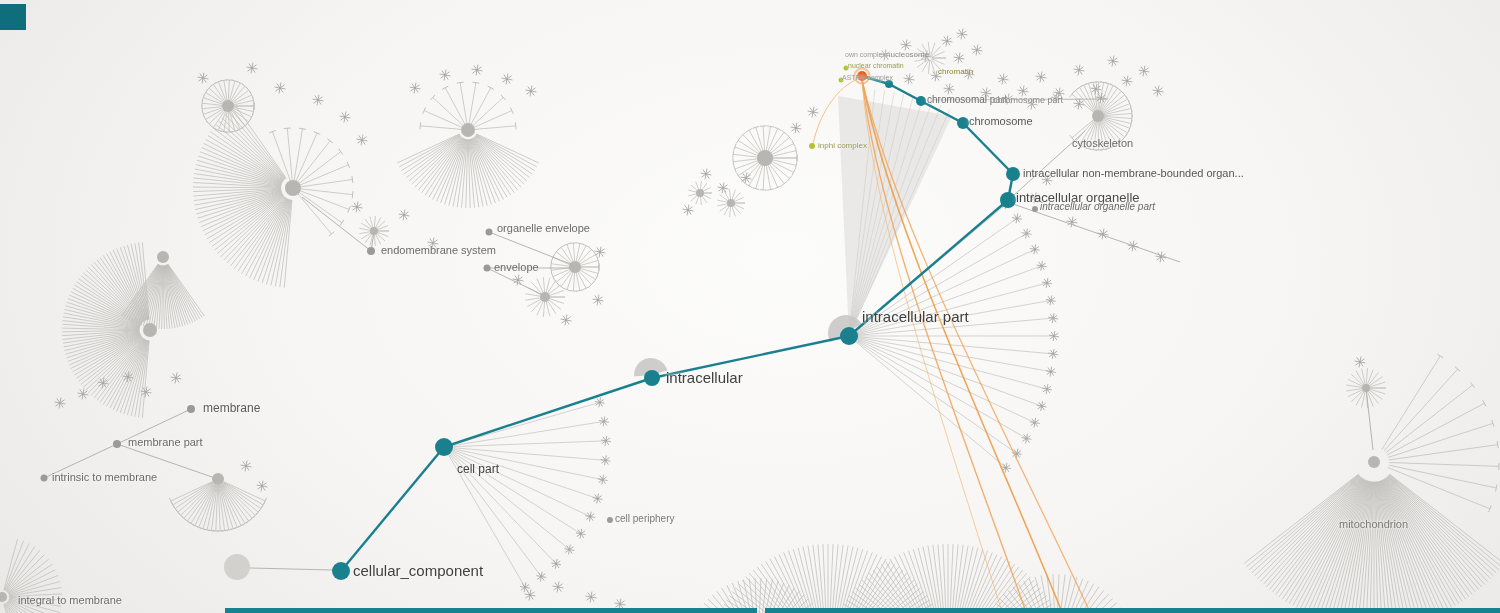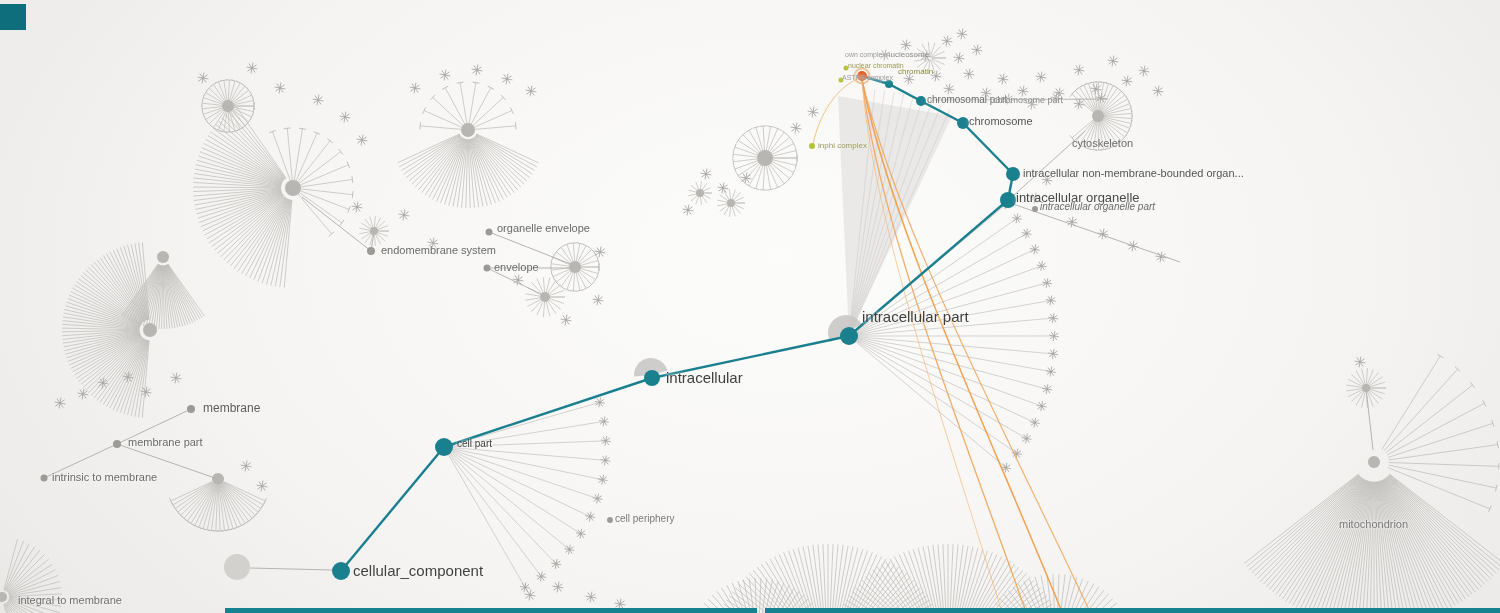--- a/index.html
+++ b/index.html
@@ -1565,41 +1565,41 @@
         <circle cx="862" cy="76" r="7.5" fill="none" stroke="#f0a050" stroke-width="2" opacity="0.6"></circle>
         <circle cx="862" cy="76" r="5" fill="#e4581c"></circle>
         <circle cx="812" cy="146" r="3" fill="#b3c234"></circle>
         <circle cx="846" cy="68" r="2.5" fill="#b3c234"></circle>
         <circle cx="841" cy="80" r="2.5" fill="#b3c234"></circle>
       </g>
     </svg>
   <div id="labels-layer">
       <div class="glabel" style="left: 2px; top: 594px; font-size: 11px; color: rgb(110, 110, 110); margin-left: 16px;">integral to membrane</div>
       <div class="glabel" style="left: 353px; top: 562px; font-size: 15px; color: rgb(63, 63, 63);">cellular_component</div>
-      <div class="glabel" style="left: 457px; top: 438px; font-size: 10px; color: rgb(63, 63, 63);">cell part</div>
+      <div class="glabel" style="left: 457px; top: 462px; font-size: 12px; color: rgb(63, 63, 63);">cell part</div>
       <div class="glabel" style="left: 666px; top: 369px; font-size: 15px; color: rgb(63, 63, 63);">intracellular</div>
       <div class="glabel" style="left: 862px; top: 308px; font-size: 15px; color: rgb(63, 63, 63);">intracellular part</div>
       <div class="glabel" style="left: 203px; top: 401px; font-size: 12px; color: rgb(90, 90, 90);">membrane</div>
       <div class="glabel" style="left: 128px; top: 436px; font-size: 11px; color: rgb(106, 106, 106);">membrane part</div>
       <div class="glabel" style="left: 52px; top: 471px; font-size: 11px; color: rgb(106, 106, 106);">intrinsic to membrane</div>
       <div class="glabel" style="left: 381px; top: 244px; font-size: 11px; color: rgb(106, 106, 106);">endomembrane system</div>
       <div class="glabel" style="left: 497px; top: 222px; font-size: 11px; color: rgb(106, 106, 106);">organelle envelope</div>
       <div class="glabel" style="left: 494px; top: 261px; font-size: 11px; color: rgb(106, 106, 106);">envelope</div>
       <div class="glabel" style="left: 615px; top: 513px; font-size: 10px; color: rgb(122, 122, 122);">cell periphery</div>
       <div class="glabel" style="left: 1339px; top: 518px; font-size: 11px; color: rgb(122, 122, 122);">mitochondrion</div>
       <div class="glabel" style="left: 1072px; top: 137px; font-size: 11px; color: rgb(106, 106, 106);">cytoskeleton</div>
       <div class="glabel" style="left: 1023px; top: 167px; font-size: 11px; color: rgb(85, 85, 85);">intracellular non-membrane-bounded organ...</div>
       <div class="glabel" style="left: 1016px; top: 190px; font-size: 13px; color: rgb(71, 71, 71);">intracellular organelle</div>
       <div class="glabel" style="left: 1040px; top: 201px; font-size: 10px; color: rgb(106, 106, 106); font-style: italic;">intracellular organelle part</div>
       <div class="glabel" style="left: 969px; top: 115px; font-size: 11px; color: rgb(85, 85, 85);">chromosome</div>
       <div class="glabel" style="left: 927px; top: 94px; font-size: 10px; color: rgb(106, 106, 106); text-align: right;">chromosomal part</div>
       <div class="glabel" style="left: 993px; top: 95px; font-size: 9px; color: rgb(138, 138, 138);">chromosome part</div>
       <div class="glabel" style="left: 886px; top: 50px; font-size: 8px; color: rgb(138, 138, 138);">nucleosome</div>
       <div class="glabel" style="left: 845px; top: 51px; font-size: 7px; color: rgb(153, 153, 153);">own complex</div>
       <div class="glabel" style="left: 848px; top: 62px; font-size: 7px; color: rgb(154, 154, 85);">nuclear chromatin</div>
-      <div class="glabel" style="left: 878px; top: 67px; font-size: 8px; color: rgb(136, 136, 58); padding-left: 20px;">chromatin</div>
+      <div class="glabel" style="left: 918px; top: 67px; font-size: 8px; color: rgb(136, 136, 58); padding-left: 20px;">chromatin</div>
       <div class="glabel" style="left: 842px; top: 74px; font-size: 7px; color: rgb(153, 153, 153);">ASTRA complex</div>
       <div class="glabel" style="left: 818px; top: 141px; font-size: 8px; color: rgb(154, 154, 85);">inphi complex</div>
     </div>
   <div id="corner-square"></div>
   <div id="bottom-bar-left" class="bottom-bar"></div>
   <div id="bottom-bar-right" class="bottom-bar"></div>
 </div>
 
 </body></html>

